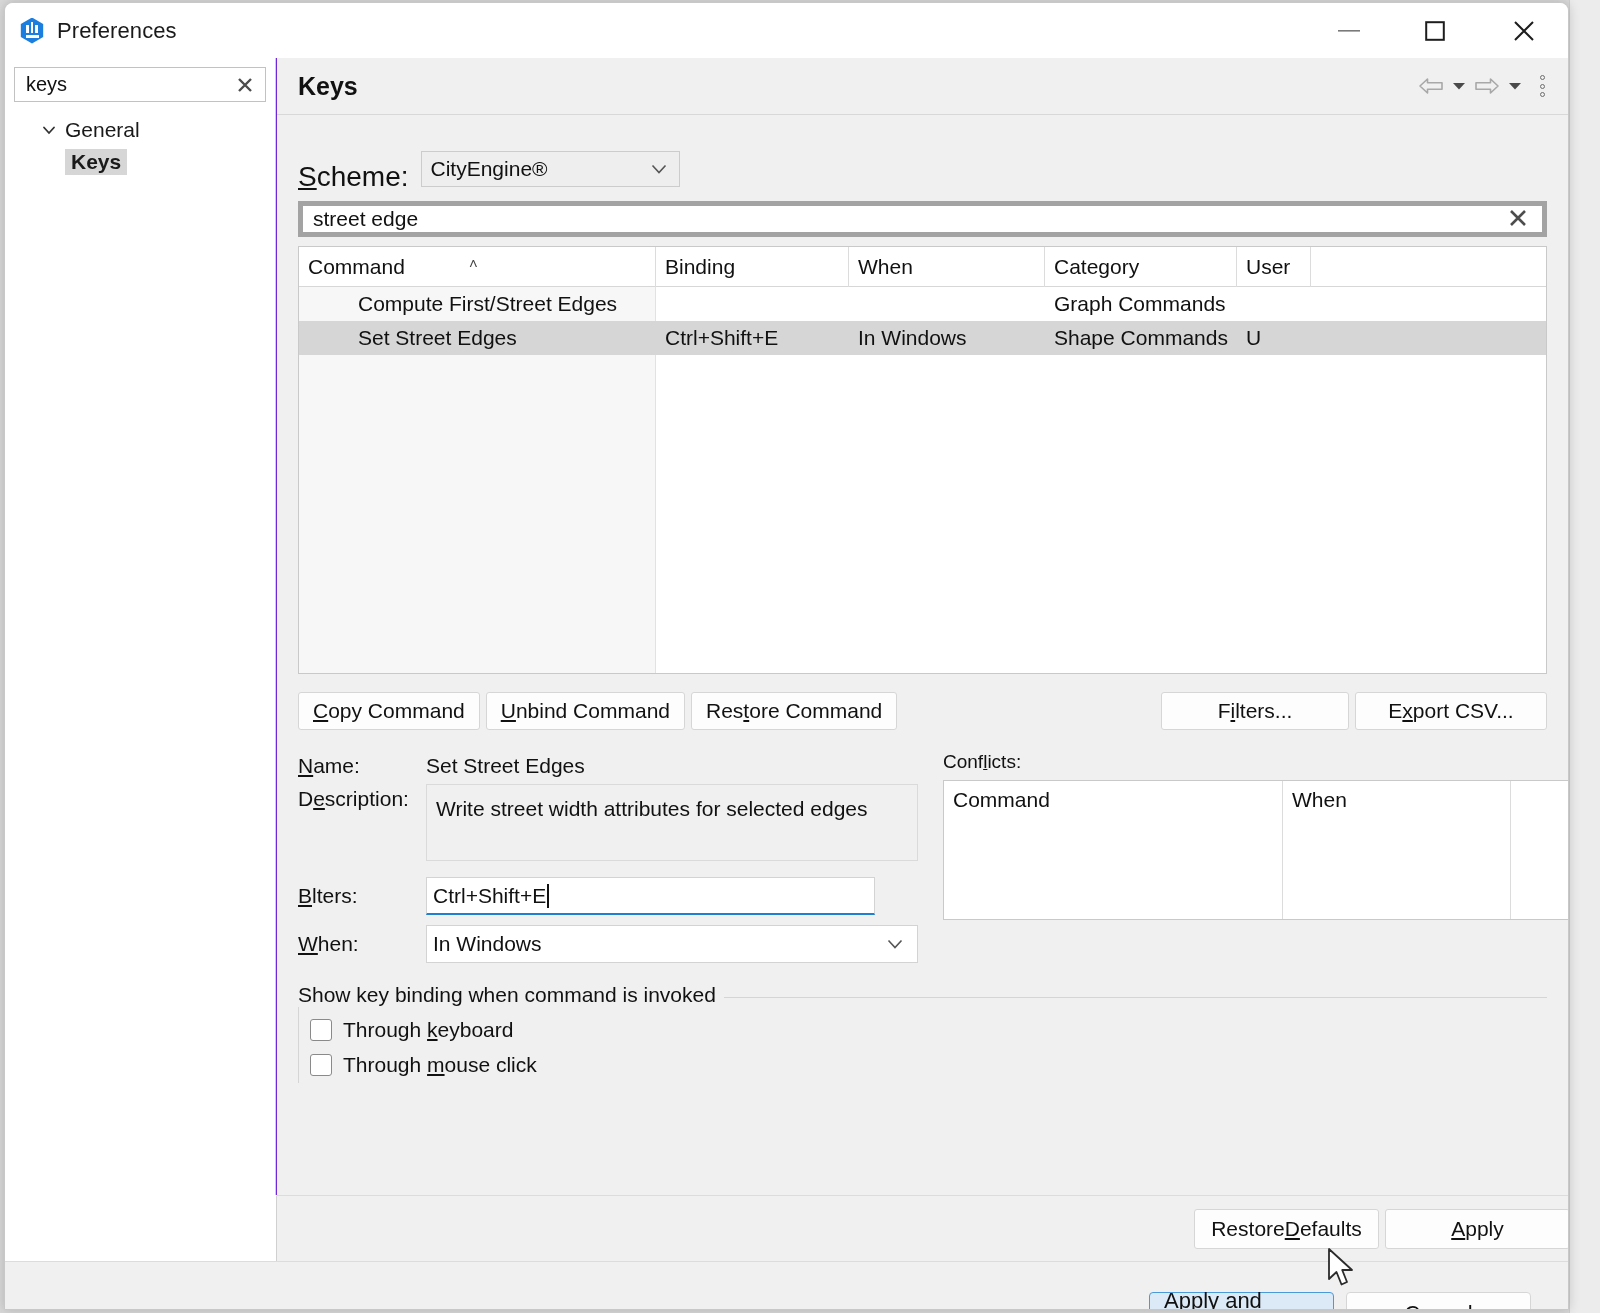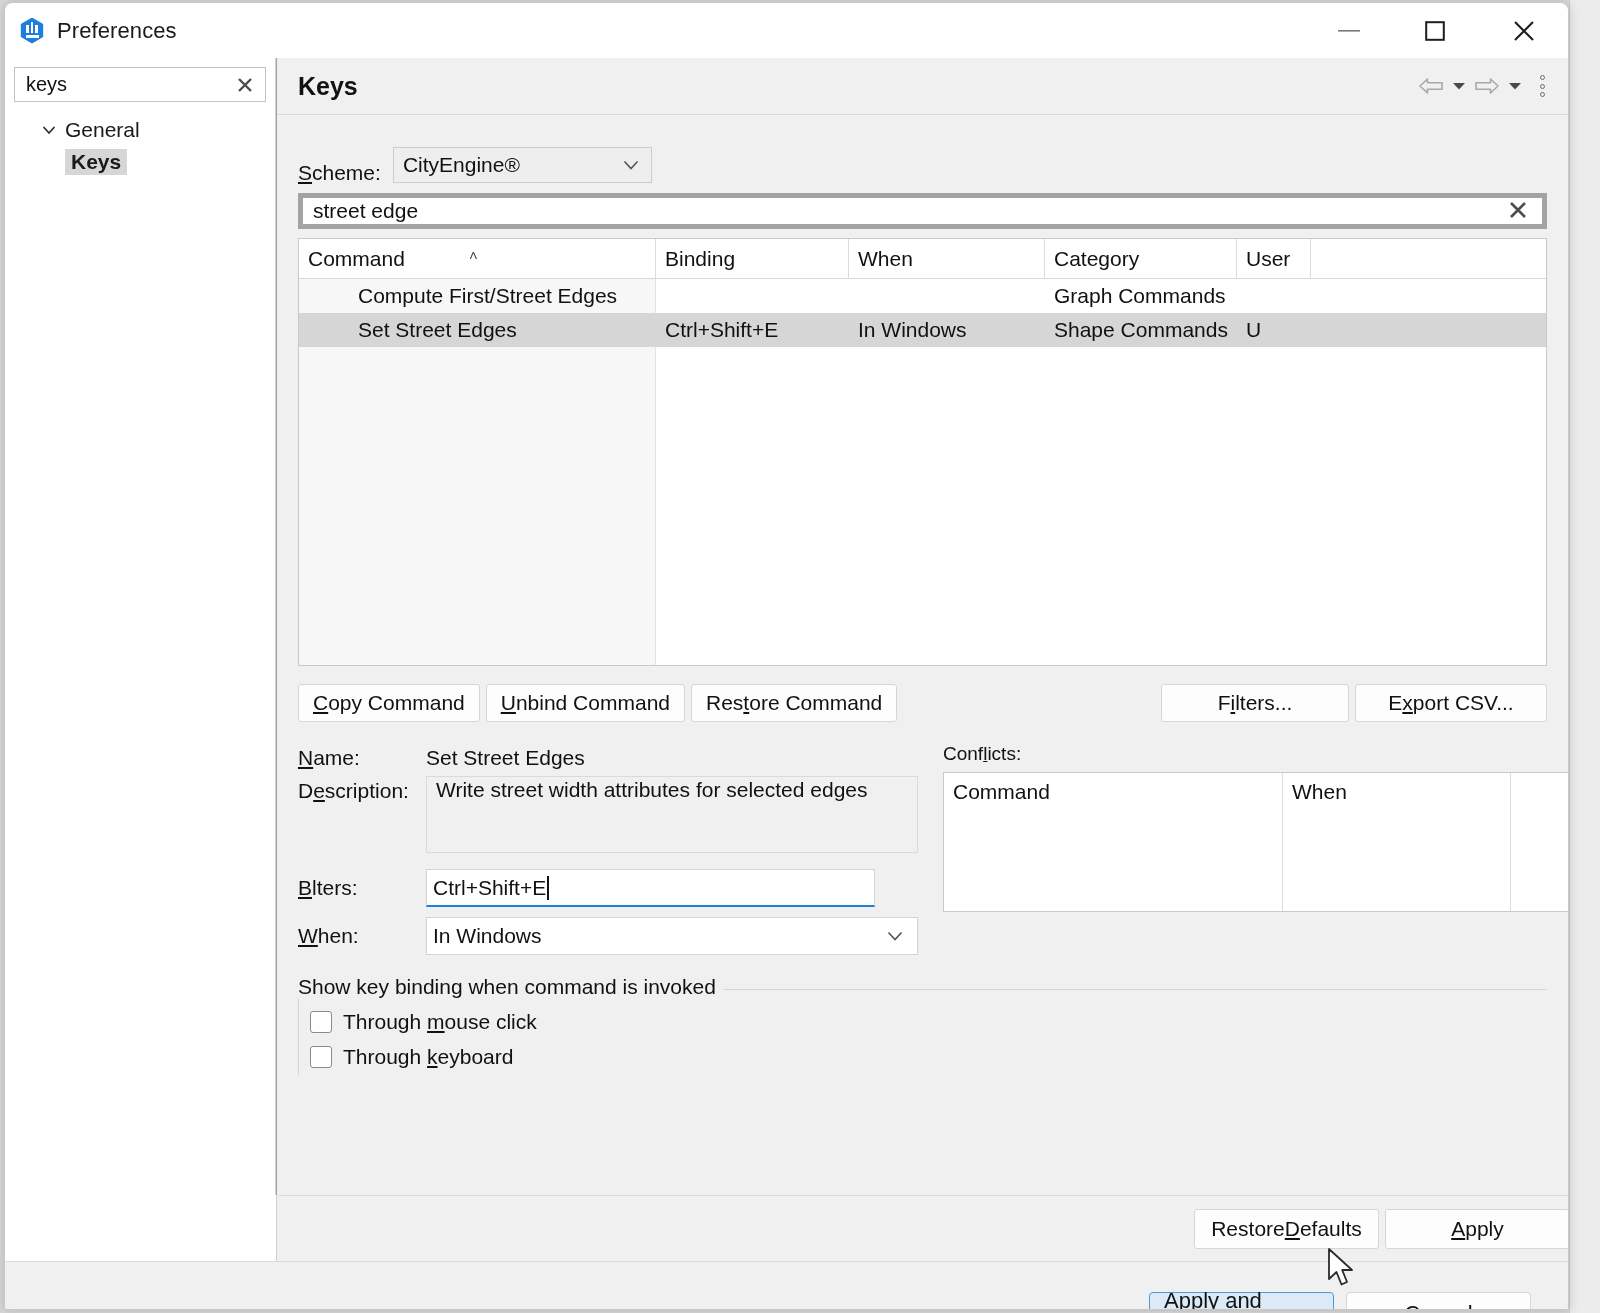--- a/index.html
+++ b/index.html
@@ -63,21 +63,21 @@
     display:flex; align-items:center; justify-content:center;
     color:#303030;
   }
   .win-btn.close { width: 92px; }
   .win-btn svg { display:block; }
 
   
   .body-area {
     position:absolute; left:0; top:55px;
     width:1565px; height: 1253px;
-    background:#a3a3a3;
+    background:#6d28d9;
   }
   .left-pane {
     position:absolute; left:0; top:0;
     width: 271px; height: 1137px;
     background:#ffffff;
     border-right: 1px solid #d0d0d0;
   }
   .filter-box {
     position:absolute; left:9px; top:9px;
     width: 252px; height: 35px;
@@ -124,21 +124,21 @@
   .page-title { font-size: 25px; font-weight:bold; color:#111; margin-left:21px; }
   .head-nav { margin-left:auto; display:flex; align-items:center; margin-right:14px; gap:2px; }
   .nav-ico { width:30px; height:28px; display:flex; align-items:center; justify-content:center; }
   .nav-caret { width:22px; height:28px; display:flex; align-items:center; justify-content:center; }
   .nav-menu { width:28px; height:30px; display:flex; flex-direction:column; align-items:center; justify-content:center; gap:3.5px; }
   .nav-menu span { width:5px; height:5px; border-radius:50%; border:1.2px solid #6d6d6d; display:block; }
 
   .content { position:relative; padding: 0 21px; }
 
   .scheme-row { display:flex; align-items:center; margin-top: 22px; }
-  .scheme-label { font-size: 21px; color:#111;margin-top:24px; }
+  .scheme-label { font-size: 28px; color:#111;margin-top:24px; }
   .scheme-label u { text-decoration: underline; }
   .combo {
     margin-left: 12px;
     width: 259px; height: 36px;
     background:#eeeeee;
     border:1px solid #cccccc;
     display:flex; align-items:center;
     position:relative;
     margin-top:8px;
   }
@@ -222,21 +222,21 @@
   .details { margin-top: 21px; position:relative; width: 1249px; }
   .drow { display:flex; align-items:flex-start; margin-bottom: 6px; }
   .dlabel { font-size:21px; color:#111; width: 128px; flex:none; padding-top:3px; }
   .dlabel u { text-decoration:underline; }
   .dvalue { font-size:21px; color:#111; padding-top:3px; }
   .desc-box {
     width: 492px; height: 77px;
     background:#f0f0f0;
     border:1px solid #dadada;
     font-size:21px; color:#111;
-    padding: 0 9px;
+    padding: 11px 9px;
     line-height: 1.25;
   }
   .binding-field {
     width: 449px; height: 38px;
     background:#ffffff;
     border:1px solid #d3d3d3;
     border-bottom: 2px solid #1f7fd0;
     display:flex; align-items:center;
     padding-left: 6px;
     position:relative;
@@ -572,25 +572,25 @@
               </div>
             </div>
           </div>
 
           <div class="groupbox">
             <div class="gb-line"></div>
             <div class="gb-side"></div>
             <span class="gb-legend">Show key binding when command is invoked</span>
             <div class="cb-row">
               <div class="cbox"></div>
-              <div class="cb-label"><span>Through </span><u>m</u><span>ouse click</span></div>
+              <div class="cb-label"><span>Through </span><u>k</u><span>eyboard</span></div>
             </div>
             <div class="cb-row">
               <div class="cbox"></div>
-              <div class="cb-label"><span>Through </span><u>k</u><span>eyboard</span></div>
+              <div class="cb-label"><span>Through </span><u>m</u><span>ouse click</span></div>
             </div>
           </div>
 
         </div>
       </div>
 
       <div class="left-bottom"></div>
 
       <div class="pane-bottom">
         <div class="btn bottom w-restore">

